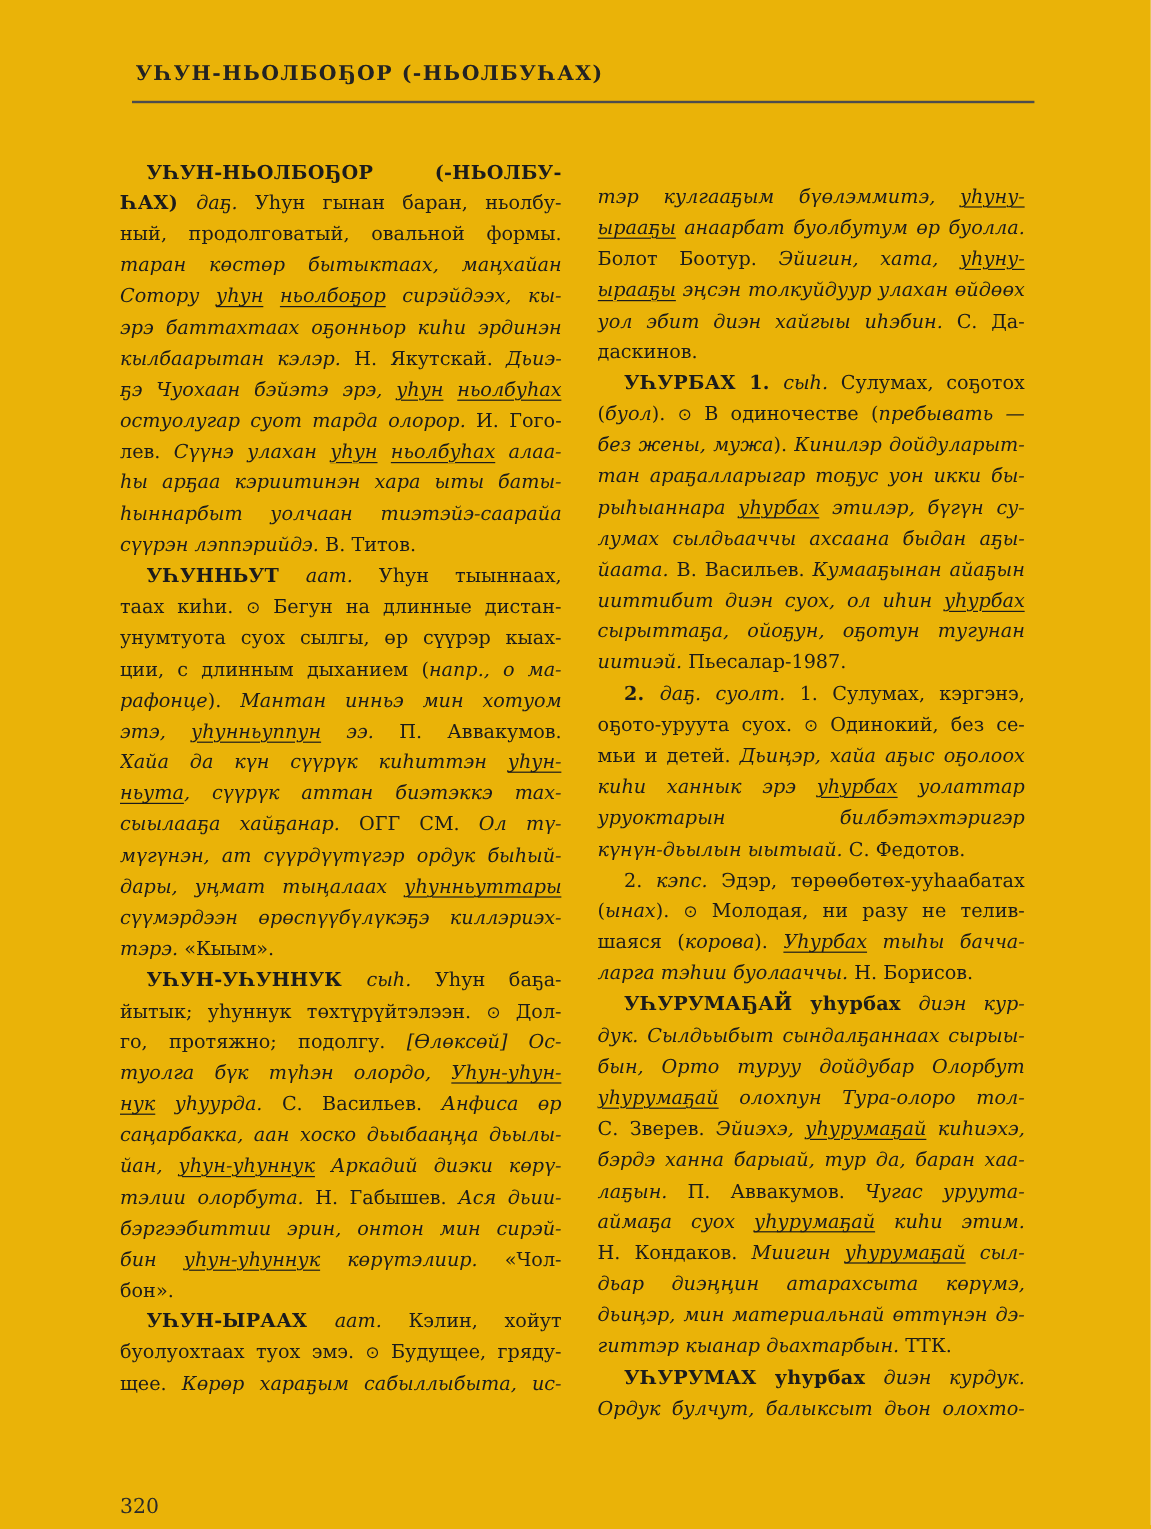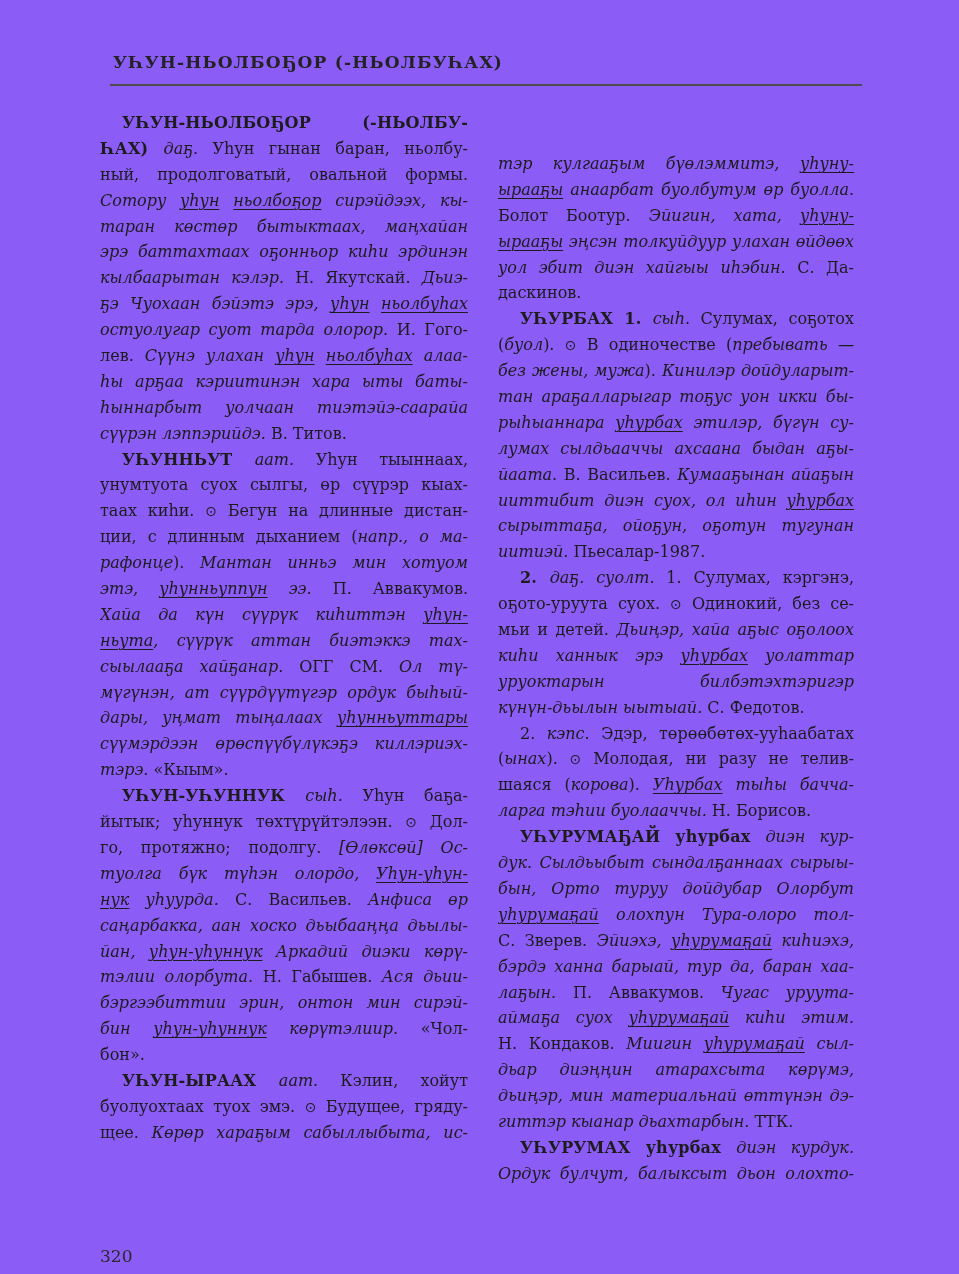--- a/index.html
+++ b/index.html
@@ -1,33 +1,33 @@
 <!DOCTYPE html>
 <html><head>
 <meta charset="utf-8">
 <style>
   html,body{margin:0;padding:0;background:#e8e8e8;}
   .page{
     position:relative;width:959px;height:1274px;margin:0 auto;
-    background:#8b5cf6;color:#1c1c1c;
+    background:#eab308;color:#1c1c1c;
     font-family:"DejaVu Serif", serif;
     overflow:hidden;
   }
   .running-head{
     position:absolute;left:113px;top:52px;
     font-size:17px;font-weight:bold;letter-spacing:1.2px;
     white-space:nowrap;color:#232323;
   }
   .head-rule{
     position:absolute;left:110px;top:84px;width:752px;height:2px;
     background:#4d4d4d;
   }
   .columns{
     position:absolute;left:100px;top:110px;
-    display:flex;gap:30px;
+    display:flex;gap:30px;align-items:center;
   }
   .col{font-size:16px;}
   .col-left{width:368px;}
   .col-right{width:356px;margin-top:41px;}
   .line{
     height:25.9px;line-height:25.9px;
     text-align:justify;text-align-last:justify;
     white-space:normal;overflow:hidden;
   }
   .line.last{text-align-last:left;}
@@ -54,33 +54,33 @@
 <body>
 
 <div class="page">
   <div class="running-head">УҺУН-НЬОЛБОҔОР (-НЬОЛБУҺАХ)</div>
   <div class="head-rule"></div>
   <div class="columns">
     <div class="col col-left" id="col-left">
         <div class="line ind"><span class="run-b">УҺУН-НЬОЛБОҔОР (-НЬОЛБУ-</span></div>
         <div class="line"><span class="run-b">ҺАХ) </span><span class="run-i">даҕ.</span><span class="run-r"> Уһун гынан баран, ньолбу-</span></div>
         <div class="line"><span class="run-r">ный, продолговатый, овальной формы.</span></div>
+        <div class="line"><span class="run-i">таран көстөр бытыктаах, маңхайан</span></div>
         <div class="line"><span class="run-i">Сотору </span><span class="run-u">уһун</span><span class="run-i"> </span><span class="run-u">ньолбоҕор</span><span class="run-i"> сирэйдээх, кы-</span></div>
-        <div class="line"><span class="run-i">таран көстөр бытыктаах, маңхайан</span></div>
         <div class="line"><span class="run-i">эрэ баттахтаах оҕонньор киһи эрдинэн</span></div>
         <div class="line"><span class="run-i">кылбаарытан кэлэр.</span><span class="run-r"> Н. Якутскай. </span><span class="run-i">Дьиэ-</span></div>
         <div class="line"><span class="run-i">ҕэ Чуохаан бэйэтэ эрэ, </span><span class="run-u">уһун</span><span class="run-i"> </span><span class="run-u">ньолбуһах</span></div>
         <div class="line"><span class="run-i">остуолугар суот тарда олорор.</span><span class="run-r"> И. Гого-</span></div>
         <div class="line"><span class="run-r">лев. </span><span class="run-i">Сүүнэ улахан </span><span class="run-u">уһун</span><span class="run-i"> </span><span class="run-u">ньолбуһах</span><span class="run-i"> алаа-</span></div>
         <div class="line"><span class="run-i">һы арҕаа кэриитинэн хара ыты баты-</span></div>
         <div class="line"><span class="run-i">һыннарбыт уолчаан тиэтэйэ-саарайа</span></div>
         <div class="line last"><span class="run-i">сүүрэн лэппэрийдэ.</span><span class="run-r"> В. Титов.</span></div>
         <div class="line ind"><span class="run-b">УҺУННЬУТ </span><span class="run-i">аат.</span><span class="run-r"> Уһун тыыннаах,</span></div>
+        <div class="line"><span class="run-r">таах киһи. </span><span class="run-s">⊙</span><span class="run-r"> Бегун на длинные дистан-</span></div>
         <div class="line"><span class="run-r">унумтуота суох сылгы, өр сүүрэр кыах-</span></div>
-        <div class="line"><span class="run-r">таах киһи. </span><span class="run-s">⊙</span><span class="run-r"> Бегун на длинные дистан-</span></div>
         <div class="line"><span class="run-r">ции, с длинным дыханием (</span><span class="run-i">напр., о ма-</span></div>
         <div class="line"><span class="run-i">рафонце</span><span class="run-r">). </span><span class="run-i">Мантан инньэ мин хотуом</span></div>
         <div class="line"><span class="run-i">этэ, </span><span class="run-u">уһунньуппун</span><span class="run-i"> ээ.</span><span class="run-r"> П. Аввакумов.</span></div>
         <div class="line"><span class="run-i">Хайа да күн сүүрүк киһиттэн </span><span class="run-u">уһун-</span></div>
         <div class="line"><span class="run-u">ньута</span><span class="run-i">, сүүрүк аттан биэтэккэ тах-</span></div>
         <div class="line"><span class="run-i">сыылааҕа хайҕанар.</span><span class="run-r"> ОГГ СМ. </span><span class="run-i">Ол тү-</span></div>
         <div class="line"><span class="run-i">мүгүнэн, ат сүүрдүүтүгэр ордук быһый-</span></div>
         <div class="line"><span class="run-i">дары, уңмат тыңалаах </span><span class="run-u">уһунньуттары</span></div>
         <div class="line"><span class="run-i">сүүмэрдээн өрөспүүбүлүкэҕэ киллэриэх-</span></div>
         <div class="line last"><span class="run-i">тэрэ.</span><span class="run-r"> «Кыым».</span></div>

